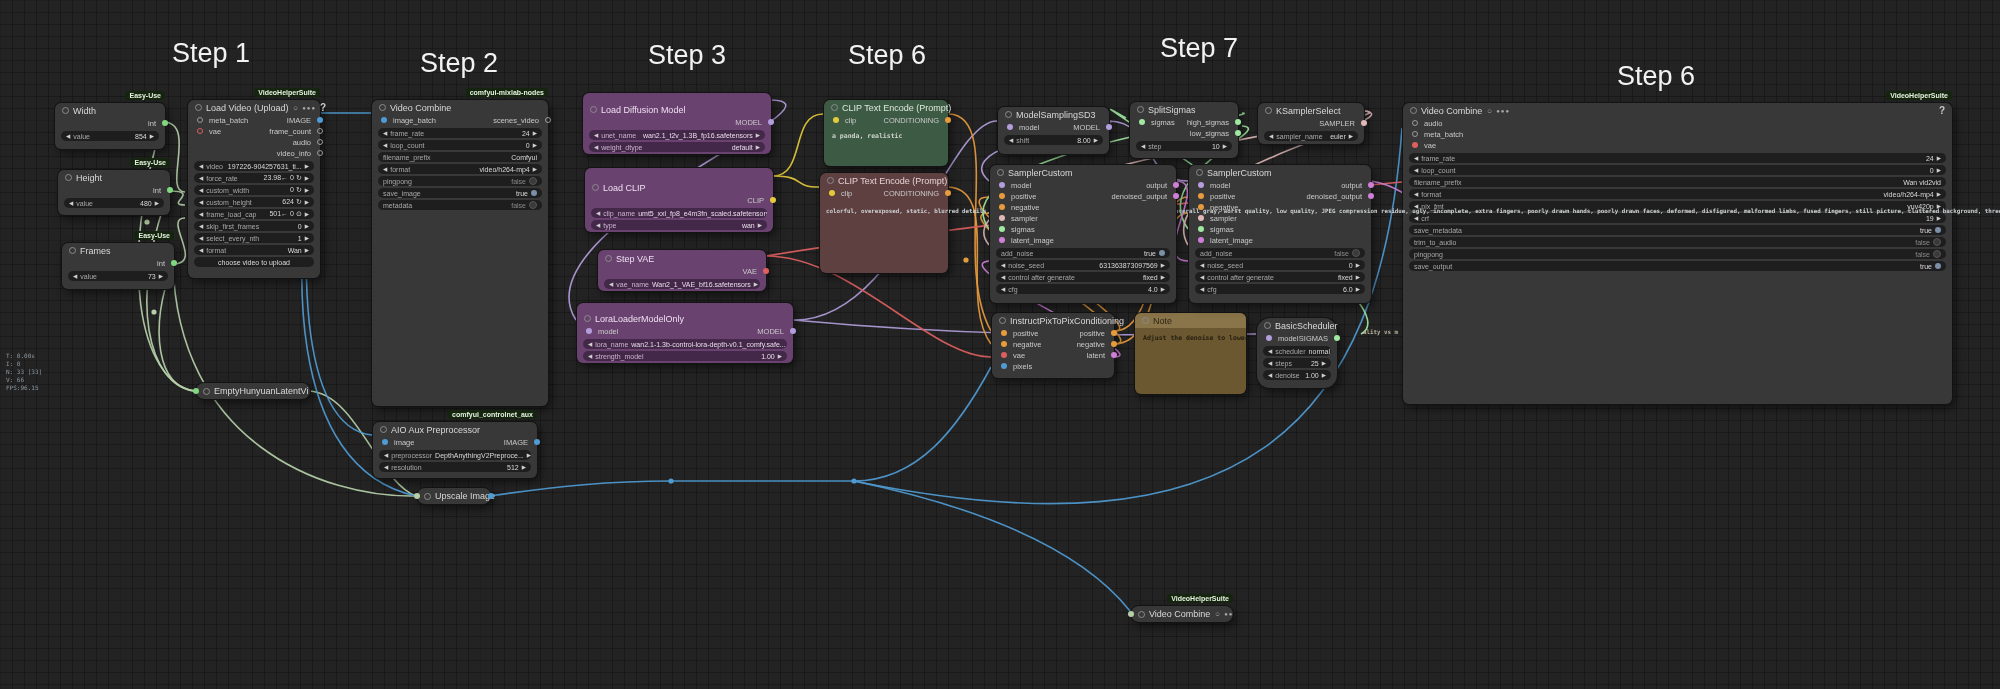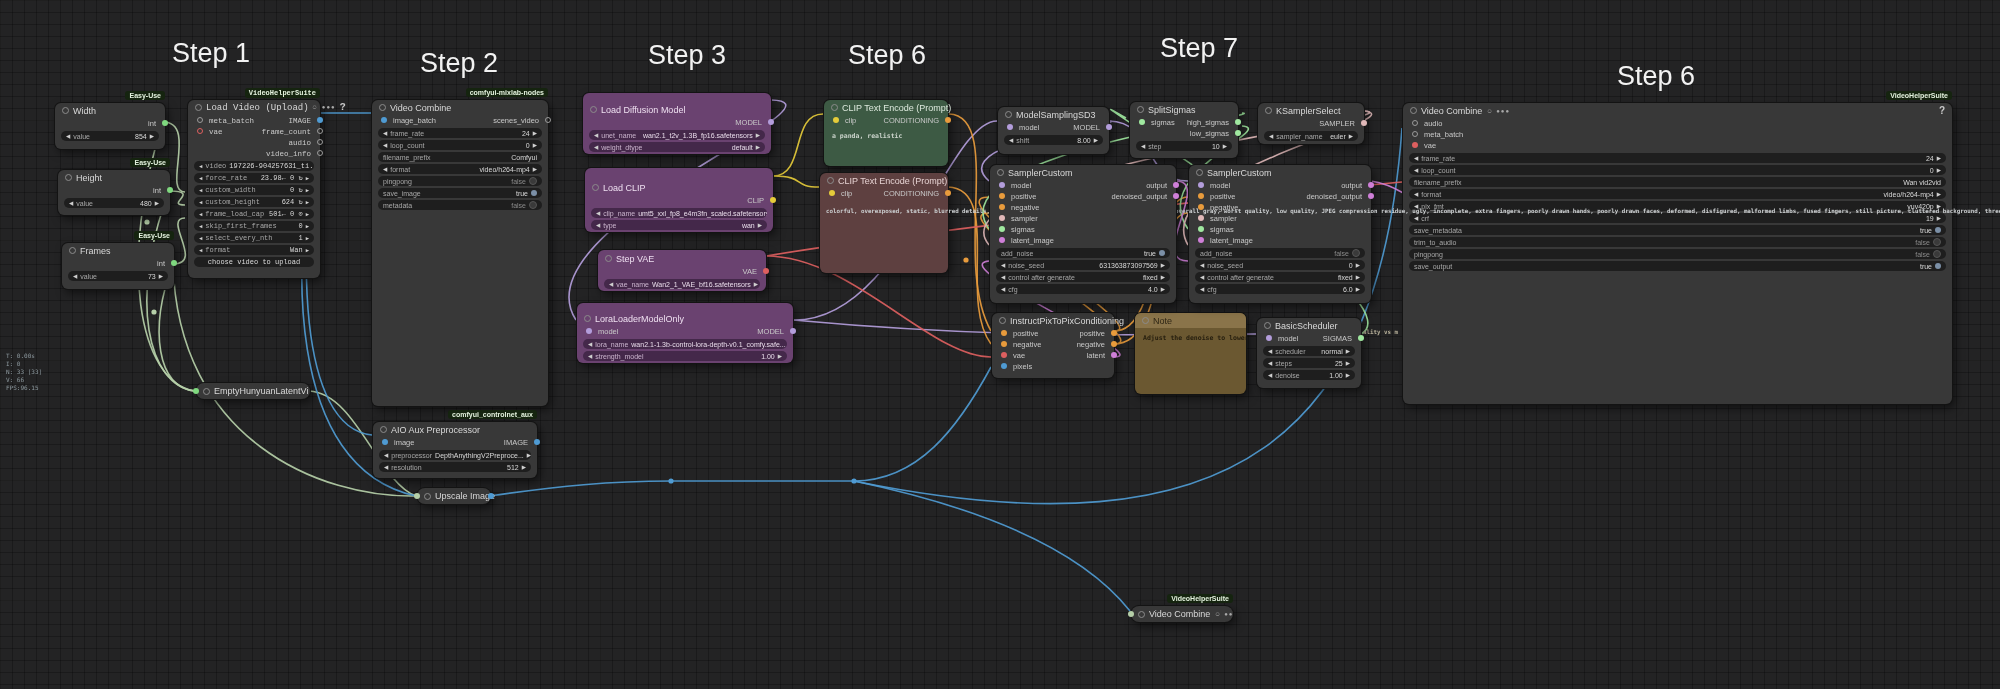--- a/index.html
+++ b/index.html
@@ -161,21 +161,21 @@
       </div>
       <div class="widgets">
         <div class="w">
           <span class="arr">◀</span>
           <span>value</span>
           <span class="val">73</span>
           <span class="arr">▶</span>
         </div>
       </div>
     </div>
-    <div class="node" style="left: 188px; top: 100px; width: 132px; height: 178px; font-family: Liberation Mono, monospace;">
+    <div class="node" style="left: 188px; top: 100px; width: 132px; height: 178px;">
       <div class="badge">VideoHelperSuite</div>
       <div class="titlebar">
         <span class="tdot"></span>
         <span>Load Video (Upload)</span>
         <span class="ticons">☺ ●●●</span>
         <span class="help">?</span>
       </div>
       <div class="prow">
         <span class="pdot in" style="border: 1.4px solid rgb(154, 154, 154); background: transparent;"></span>
         <span>meta_batch</span>
@@ -669,21 +669,21 @@
       </div>
     </div>
     <div class="node note" style="left: 1135px; top: 313px; width: 111px; height: 81px; z-index: 3;">
       <div class="titlebar">
         <span class="tdot"></span>
         <span>Note</span>
       </div>
       <div class="bodytext">Adjust the denoise to lower if you want</div>
     </div>
     <div class="textline" style="left: 1363px; top: 329px; color: rgb(185, 178, 155); z-index: 3;">ality vs m</div>
-    <div class="node" style="left: 1257px; top: 318px; width: 104px; height: 70px; z-index: 6;">
+    <div class="node" style="left: 1257px; top: 318px; width: 80px; height: 70px; z-index: 6; border-radius: 13px;">
       <div class="titlebar">
         <span class="tdot"></span>
         <span>BasicScheduler</span>
       </div>
       <div class="prow">
         <span class="pdot in" style="background: rgb(179, 157, 219);"></span>
         <span>model</span>
         <span class="out">SIGMAS</span>
         <span class="pdot out" style="background: rgb(159, 232, 159);"></span>
       </div>

